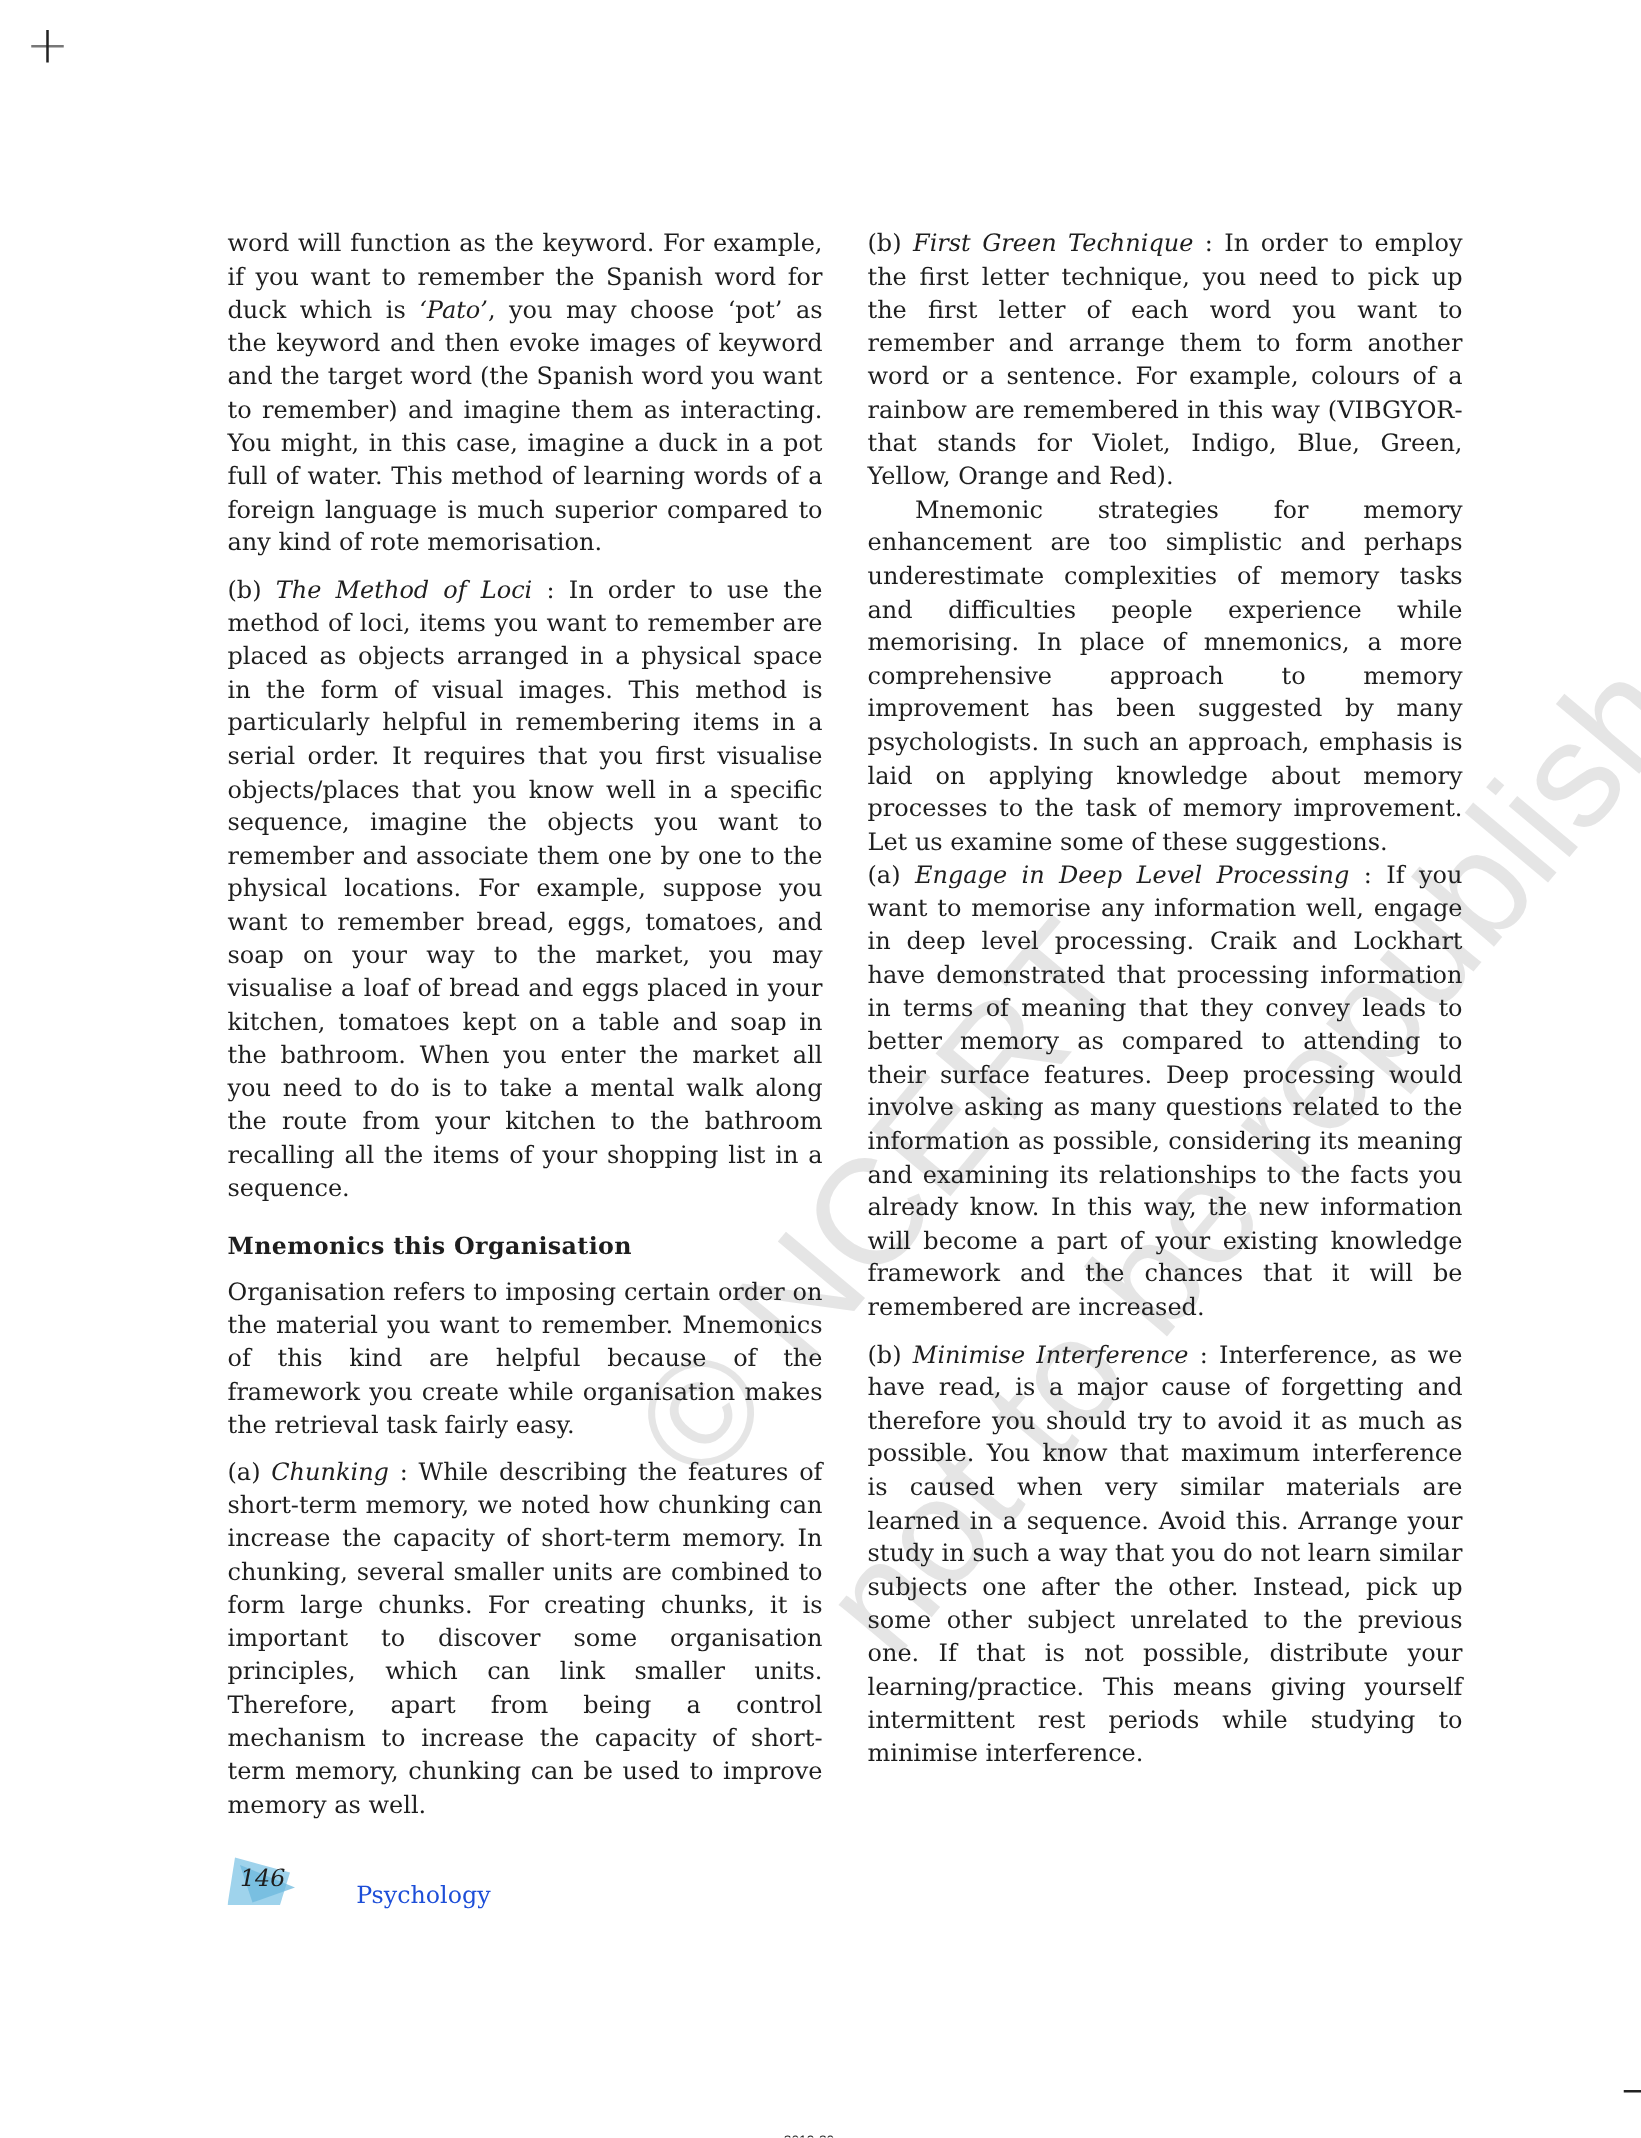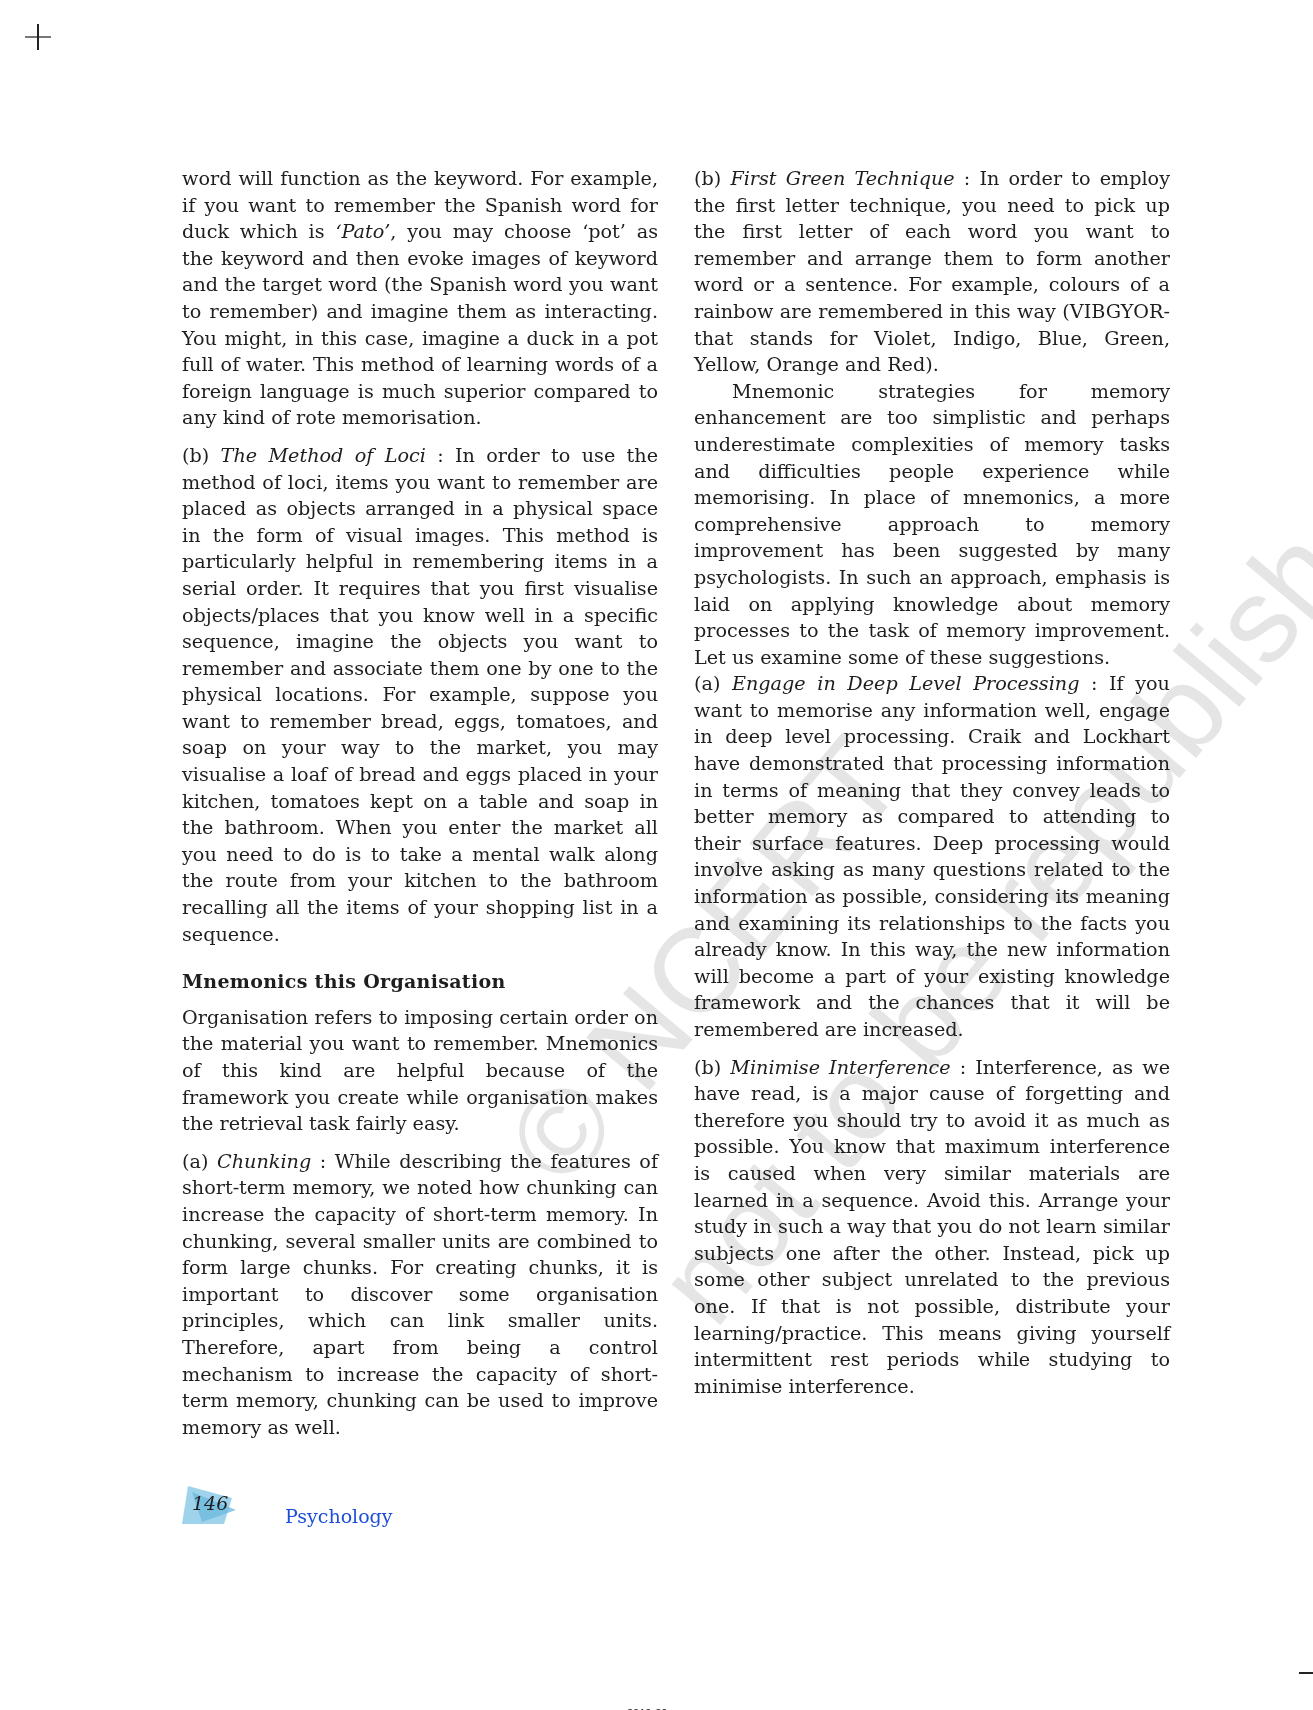--- a/index.html
+++ b/index.html
@@ -3,21 +3,21 @@
 <meta charset="utf-8">
 <style>
   html, body { margin: 0; padding: 0; background: #ffffff; }
   body { width: 1313px; height: 1710px; position: relative; overflow: hidden;
          font-family: "DejaVu Serif", "Liberation Serif", serif; color: #1e1e1e; }
   .crop-mark-tl { position: absolute; left: 25px; top: 24px; width: 26px; height: 26px; }
   .crop-mark-tl .h { position: absolute; left: 0; top: 12px; width: 26px; height: 2px; background: #777; }
   .crop-mark-tl .v { position: absolute; left: 12px; top: 0; width: 2px; height: 26px; background: #222; }
   .crop-mark-br { position: absolute; left: 1299px; top: 1672px; width: 14px; height: 2px; background: #222; }
 
-  .column { position: absolute; top: 166px; width: 476px;
+  .column { position: absolute; top: 182px; width: 476px;
             font-size: 19.2px; line-height: 26.6px; text-align: justify; }
   .col-left { left: 182px; }
   .col-right { left: 694px; }
   .column p { margin: 0; }
   .column p + p { margin-top: 0; }
   .gap { margin-top: 11px !important; }
   .gap-lg { margin-top: 22px !important; }
   .indent { text-indent: 38px; }
   .it { font-style: italic; }
   .heading { font-weight: bold; font-size: 19px; letter-spacing: 0.3px; margin-top: 20px !important; margin-bottom: 10px !important; }

